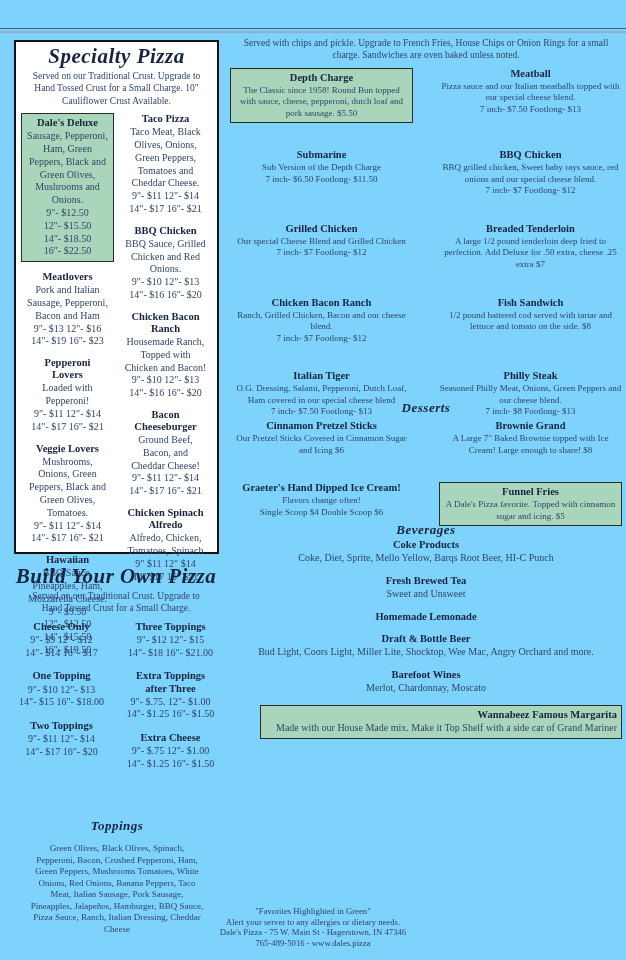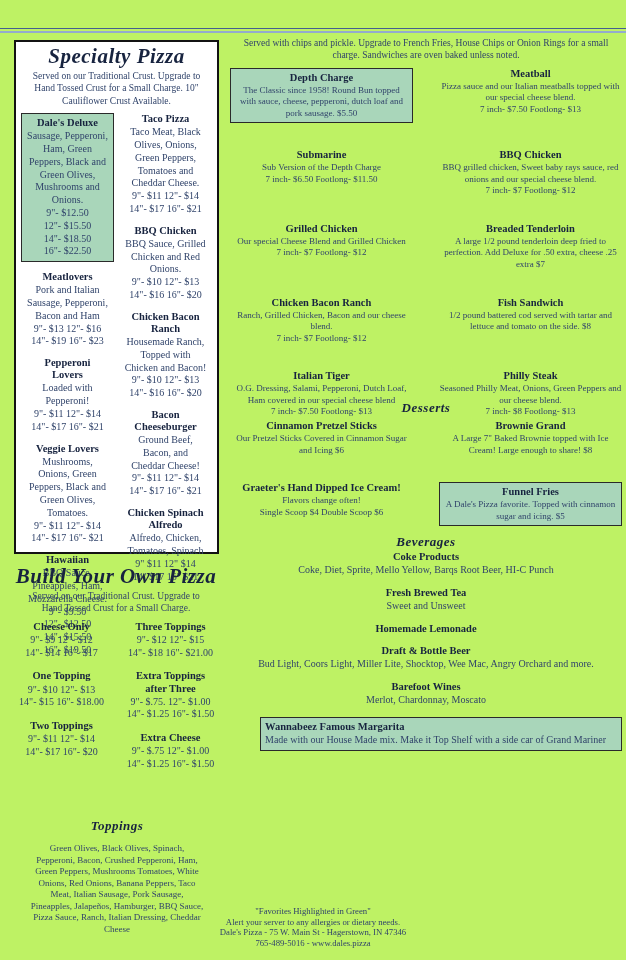--- a/index.html
+++ b/index.html
@@ -1,21 +1,21 @@
 <!DOCTYPE html>
 <html style="--highlight-green: #a9d6ba; --heading-ink: #17233f; --body-ink: #31446b; --rule-dark: #44608f; --rule-light: #93abce;"><head>
 <meta charset="utf-8">
 <style>
   html,body { margin:0; padding:0; }
   body {
     width:626px; height:960px; background:#ffffff;
     font-family:"Liberation Serif", serif;
     color:var(--body-ink, #31446b);
   }
-  .page { position:relative; width:626px; height:960px; overflow:hidden; background:#bef264; }
+  .page { position:relative; width:626px; height:960px; overflow:hidden; background:#7dd3fc; }
 
   .top-rule {
     position:absolute; left:0; top:28px; width:626px; height:2px;
     border-top:1.5px solid var(--rule-dark, #44608f);
     border-bottom:2.5px solid var(--rule-light, #93abce);
   }
 
   .script-title {
     font-style:italic; font-weight:bold; text-align:center;
     color:var(--heading-ink, #1b2d52); letter-spacing:0.5px;
@@ -59,23 +59,23 @@
   #toppings { position:absolute; left:6px; top:771px; width:222px; text-align:center;margin-top:48px; }
   #toppings .item-body { font-size:9px; }
 
   
   #sandwiches { position:absolute; left:230px; top:36px; width:392px; }
   .grid2 { display:grid; grid-template-columns:1fr 1fr; column-gap:12px; row-gap:9px; margin-top:5px; align-items:start;gap:26px; }
   .grid2 .menu-item { margin-bottom:0; }
   #sandwiches .item-body, #desserts .item-body { font-size:9px; }
 
   #desserts { position:absolute; left:230px; top:401px; width:392px; }
-  #beverages { position:absolute; left:230px; top:535px; width:392px;font-family:Liberation Serif, serif; }
+  #beverages { position:absolute; left:230px; top:523px; width:392px;font-family:Liberation Serif, serif; }
   #beverages .menu-item { margin-bottom:10px; }
-  #margarita-box { margin-top:4px; text-align:left;margin-left:30px; }
+  #margarita-box { margin-top:4px; text-align:right;margin-left:30px; }
 
   #footer {
     position:absolute; left:0; top:906px; width:626px; text-align:center;
     font-size:8.7px; line-height:1.22; white-space:pre-line;
   }
 </style>
 </head>
 <body>
 
 <div class="page">

